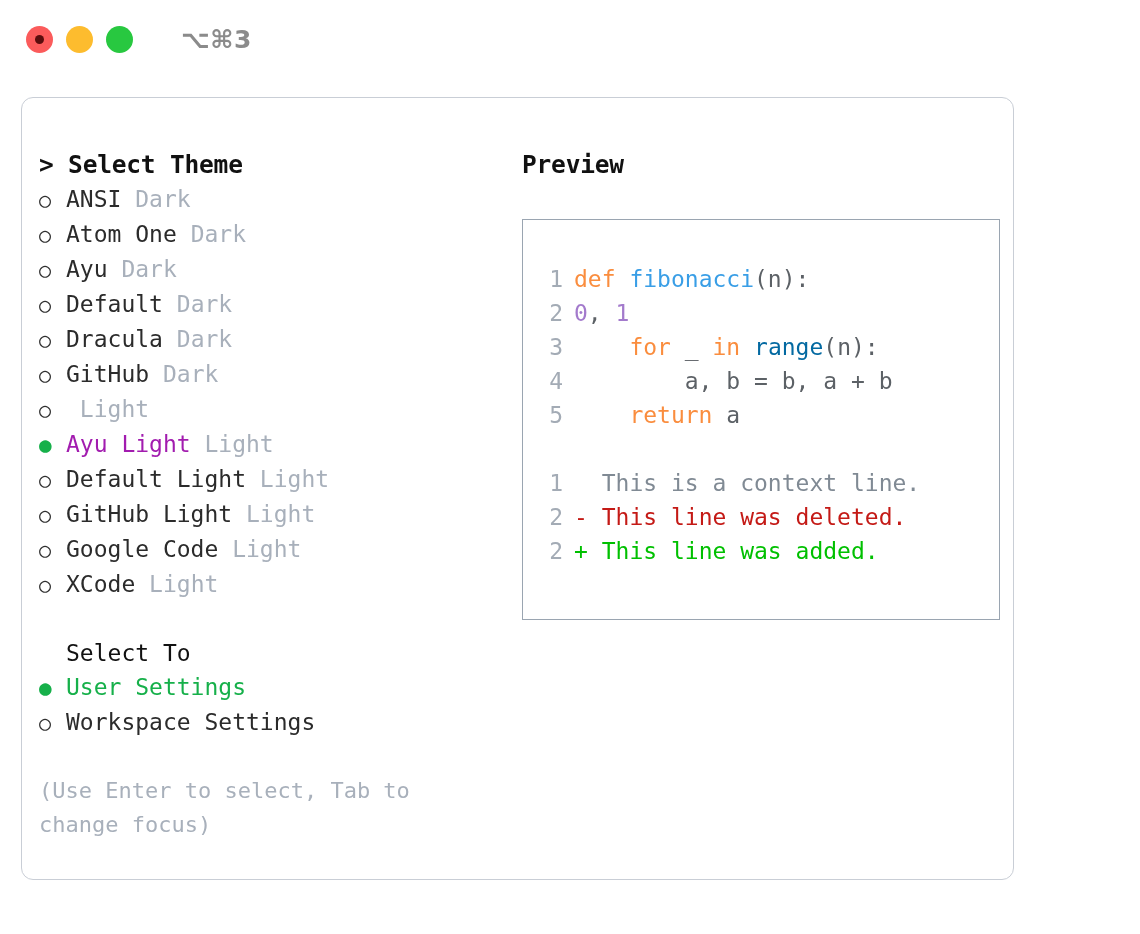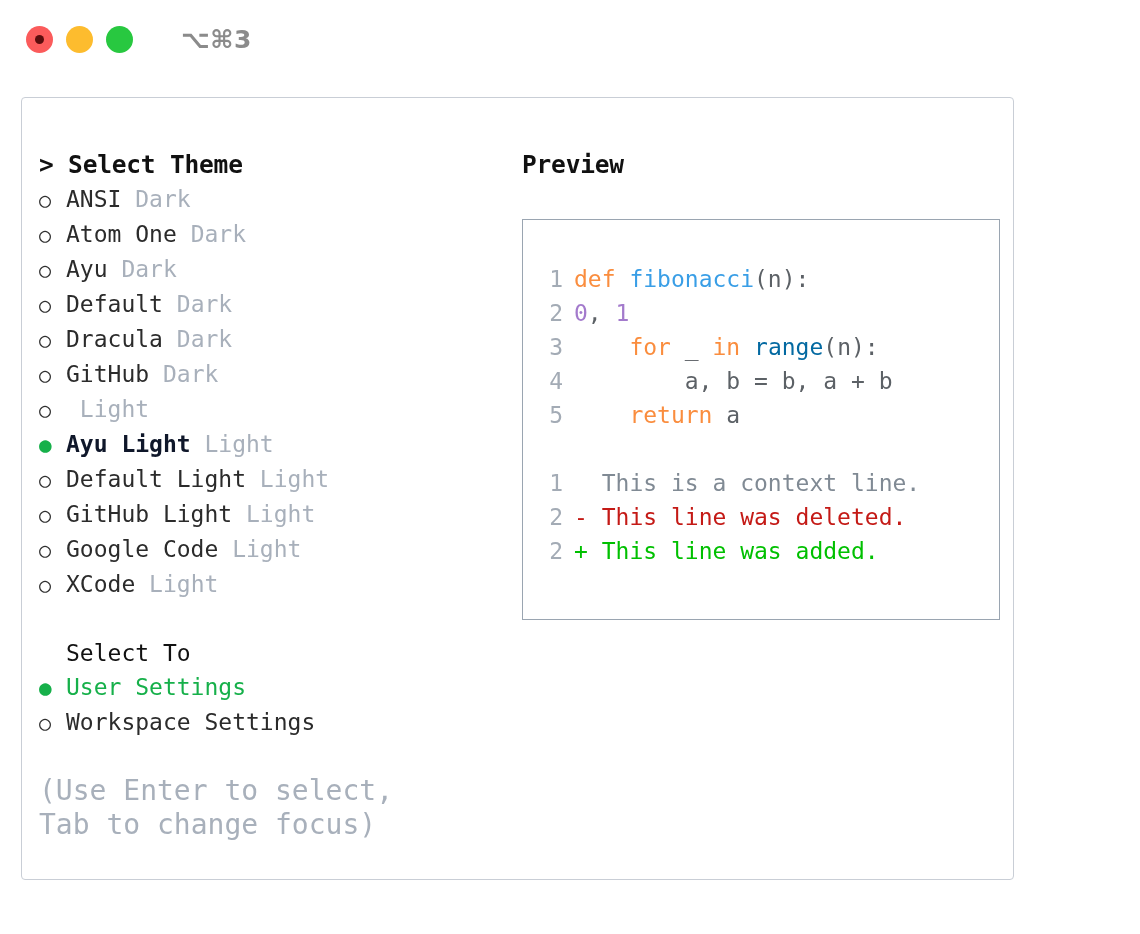--- a/index.html
+++ b/index.html
@@ -61,21 +61,21 @@
 
   
   #app-card {
     position: absolute;
     left: 21px;
     top: 97px;
     width: 993px;
     height: 783px;
     box-sizing: border-box;
     border: 1.5px solid #c9ced6;
-    border-radius: 4px;
+    border-radius: 12px;
     background: #ffffff;
   }
   #card-columns {
     display: flex;
     height: 100%;
     box-sizing: border-box;
     padding: 50px 0 0 17px;
   }
 
   
@@ -101,21 +101,21 @@
   }
   .bullet {
     width: 27px;
     flex: none;
     font-size: 20px;
     color: #2f2f2f;
     line-height: 34px;
   }
   .bullet.selected { color: #16b04a; font-size: 21px; }
   .theme-name  { color: #2b2b2b; }
-  .theme-name.selected { color: #0f172a; font-weight: bold; }
+  .theme-name.selected { color: #a21caf; }
   .theme-kind  { color: #a8b0bb; }
 
   #apply-block { margin-top: 34px; }
   .apply-header {
     font-size: 23px;
     color: #111111;
     line-height: 34px;
     padding-left: 27px;
     white-space: pre;
   }
@@ -125,21 +125,21 @@
     line-height: 34px;
     font-size: 23px;
     white-space: pre;
   }
   .apply-label { color: #2b2b2b; }
   .apply-label.selected { color: #16b04a; }
 
   #hint-text {
     margin-top: 34px;
     width: 400px;
-    font-size: 28px;
+    font-size: 22px;
     line-height: 34px;
     color: #a8b0bb;
     white-space: pre-wrap;
   }
 
   
   #preview-column {
     flex: 1 1 auto;
     padding-left: 13px;
   }

